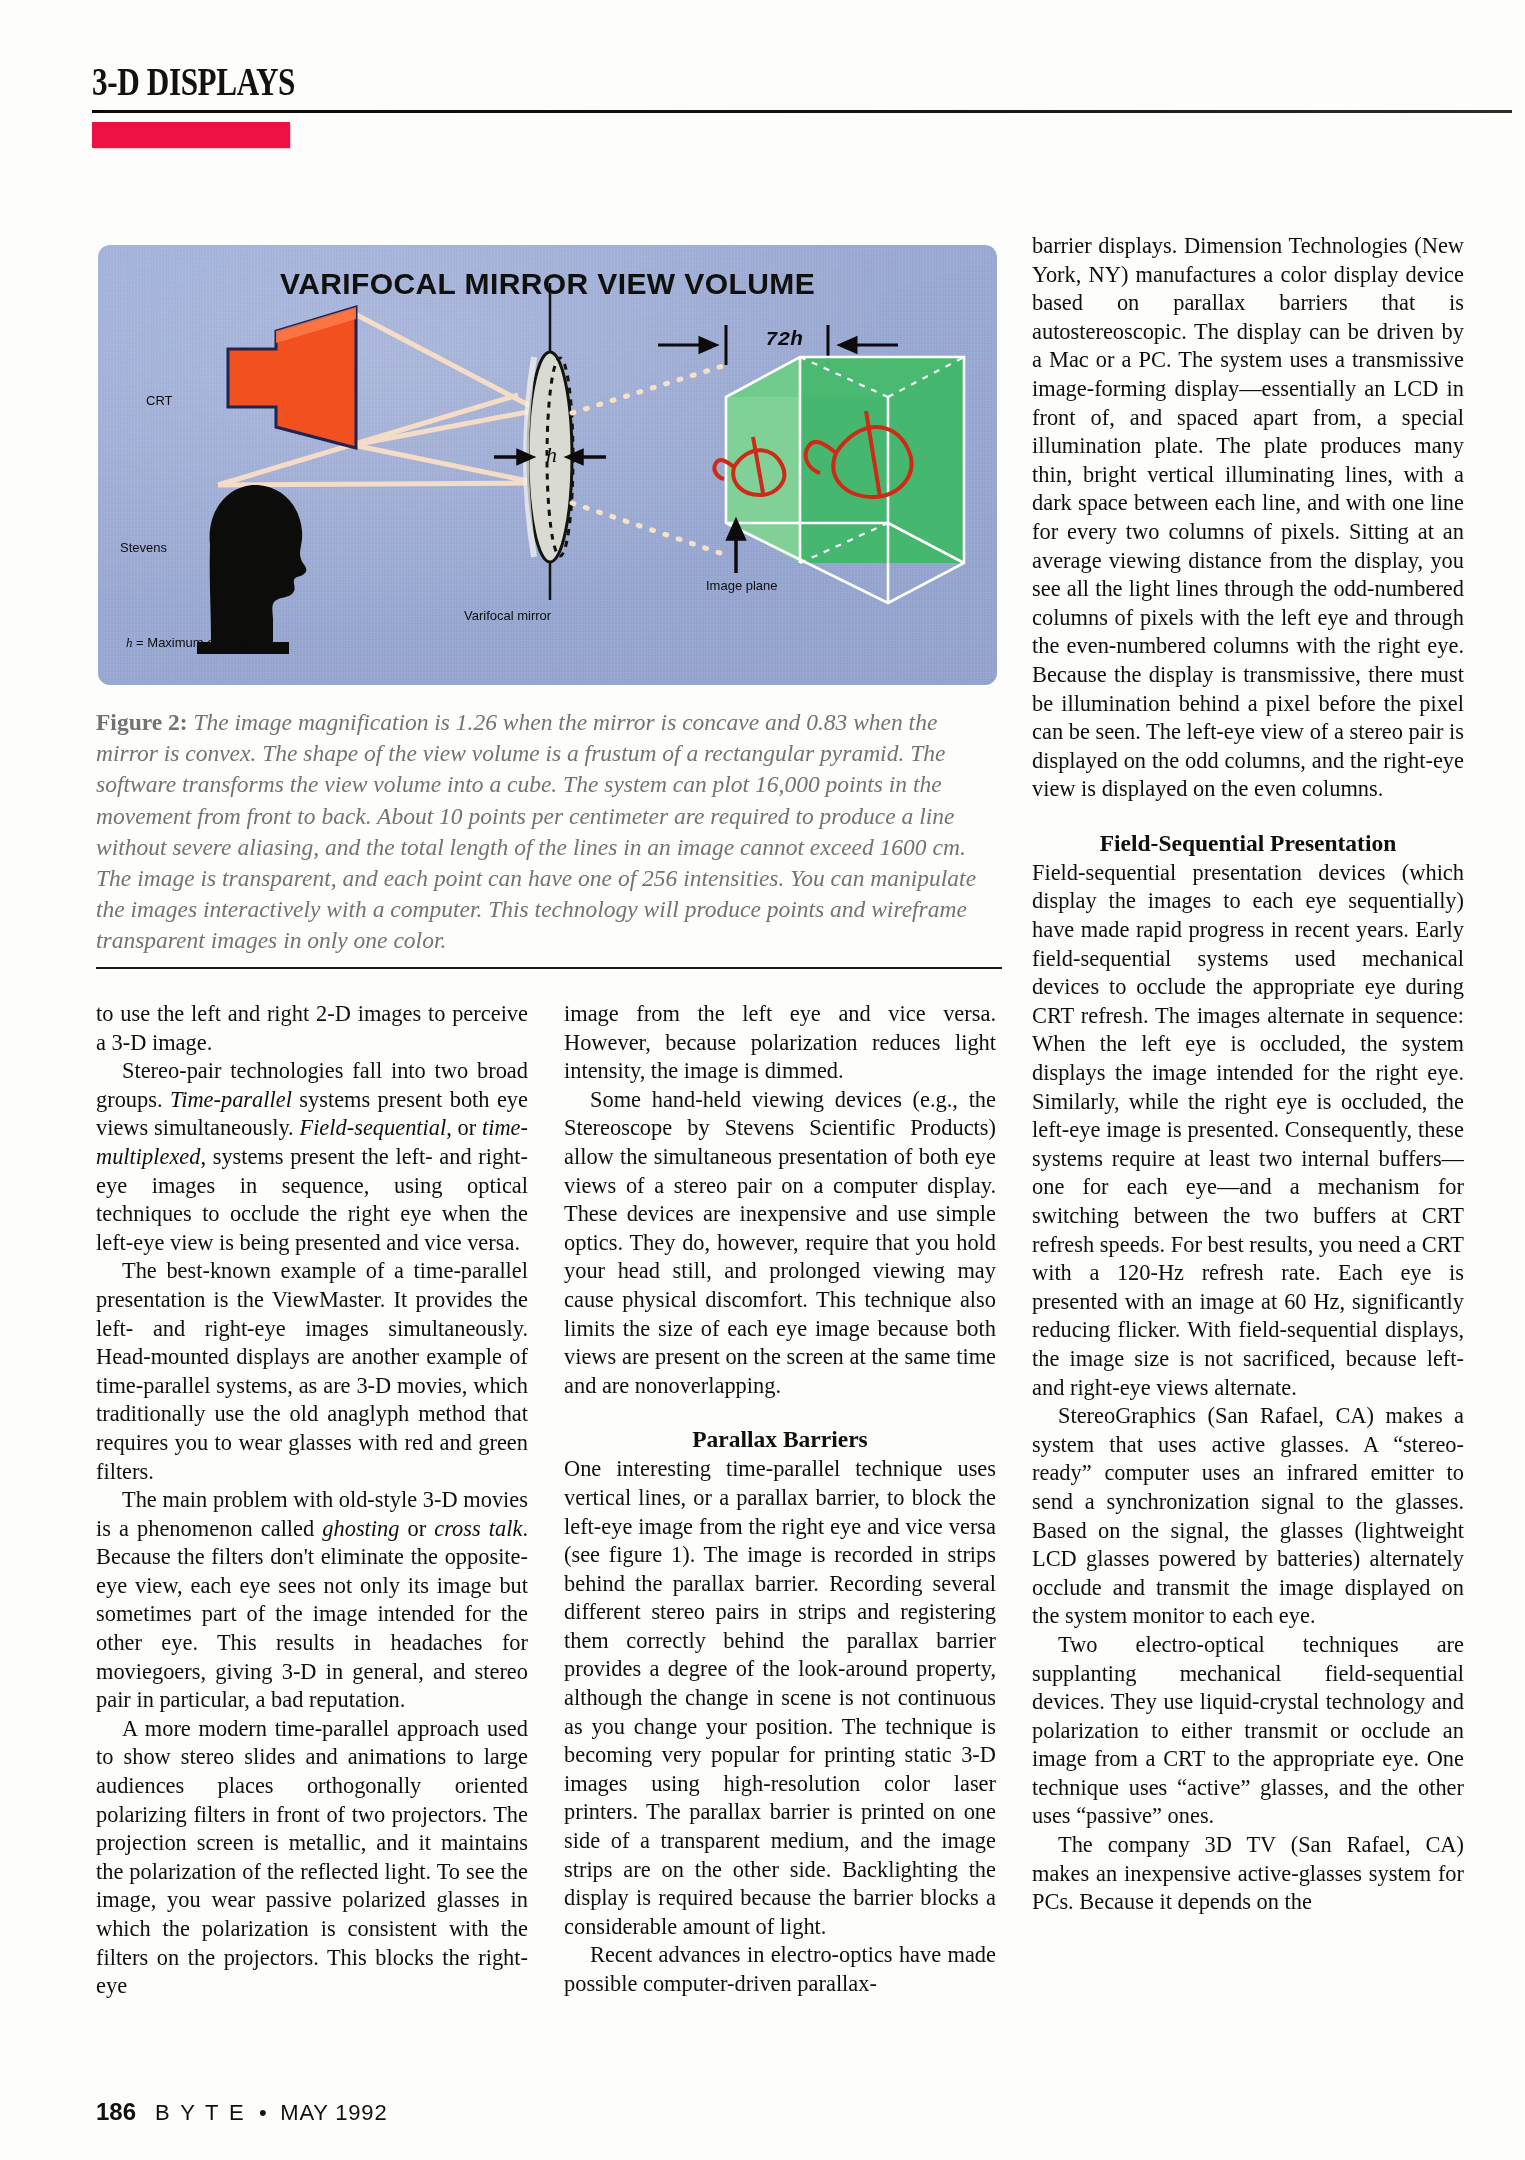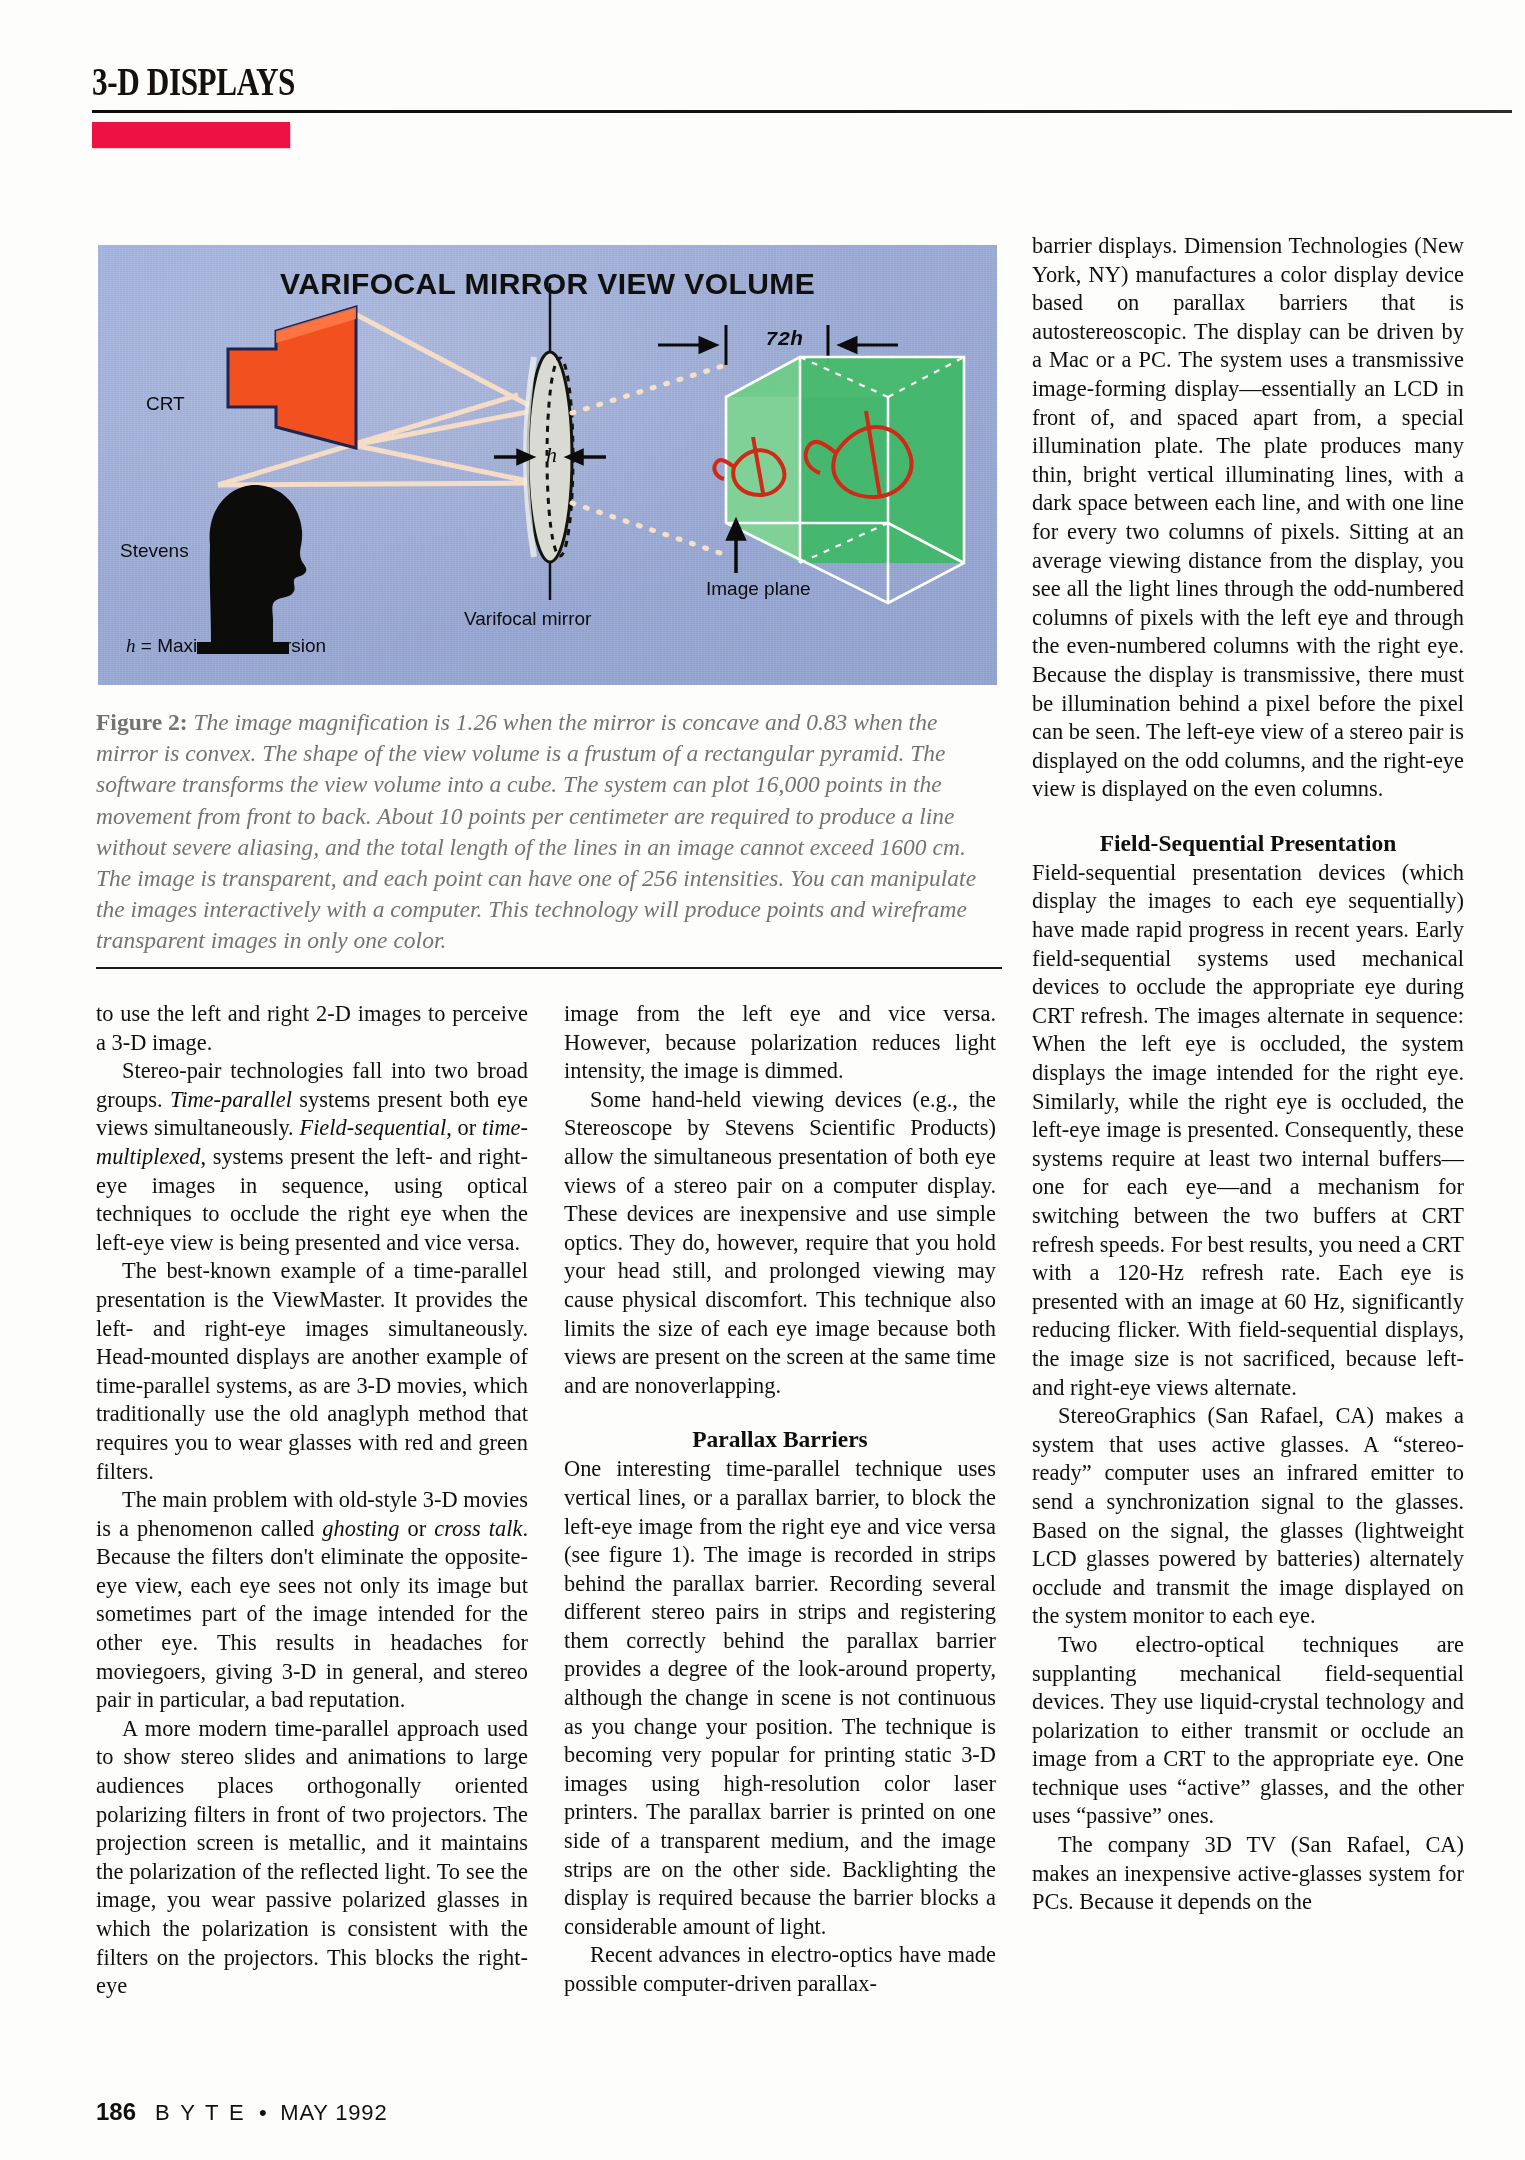--- a/index.html
+++ b/index.html
@@ -60,20 +60,21 @@
     width: 899px;
     height: 440px;
   }
   .figure-img {
     position: absolute;
     inset: 0;
     background:
       radial-gradient(ellipse at 30% 25%, rgba(255,255,255,0.16), rgba(255,255,255,0) 60%),
       linear-gradient(160deg, #9fb0dd 0%, #9cabd6 40%, #93a4d0 100%);
     overflow: hidden;
+    border-radius: 12px;
   }
   .fig-noise {
     position: absolute; inset: 0;
     background-image:
       repeating-linear-gradient(0deg, rgba(255,255,255,0.05) 0 1px, rgba(0,0,0,0.02) 1px 2px),
       repeating-linear-gradient(90deg, rgba(255,255,255,0.04) 0 1px, rgba(0,0,0,0.02) 1px 3px);
     opacity: .7;
   }
   .fig-title {
     position: absolute;
@@ -82,21 +83,21 @@
     text-align: center;
     font-family: "Liberation Sans", sans-serif;
     font-weight: bold;
     font-size: 30px;
     letter-spacing: 0.4px;
     color: #10100f;
   }
   .fig-label {
     position: absolute;
     font-family: "Liberation Sans", sans-serif;
-    font-size: 19px;
+    font-size: 13px;
     color: #0d0d0d;
     white-space: nowrap;
   }
   .fig-label-crt   { left: 48px;  top: 148px; }
   .fig-label-view  { left: 22px;  top: 295px; }
   .fig-label-mirr  { left: 366px; top: 363px; }
   .fig-label-imgpl { left: 608px; top: 333px; }
   .fig-label-hmax  { left: 28px;  top: 390px; font-style: normal; }
   .fig-label-hmax i { font-family: "Liberation Serif", serif; font-style: italic; }
   .fig-label-72h   { left: 655px; top: 83px; font-family:Liberation Mono, monospace; font-style: italic; font-size: 21px; font-weight: 600; margin-left: 12px;}

